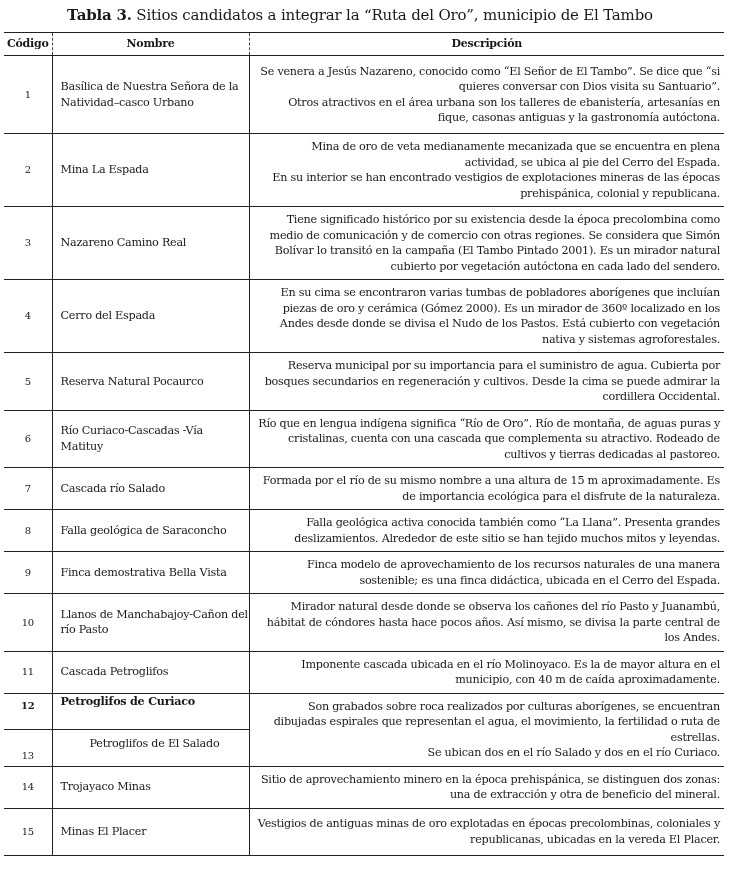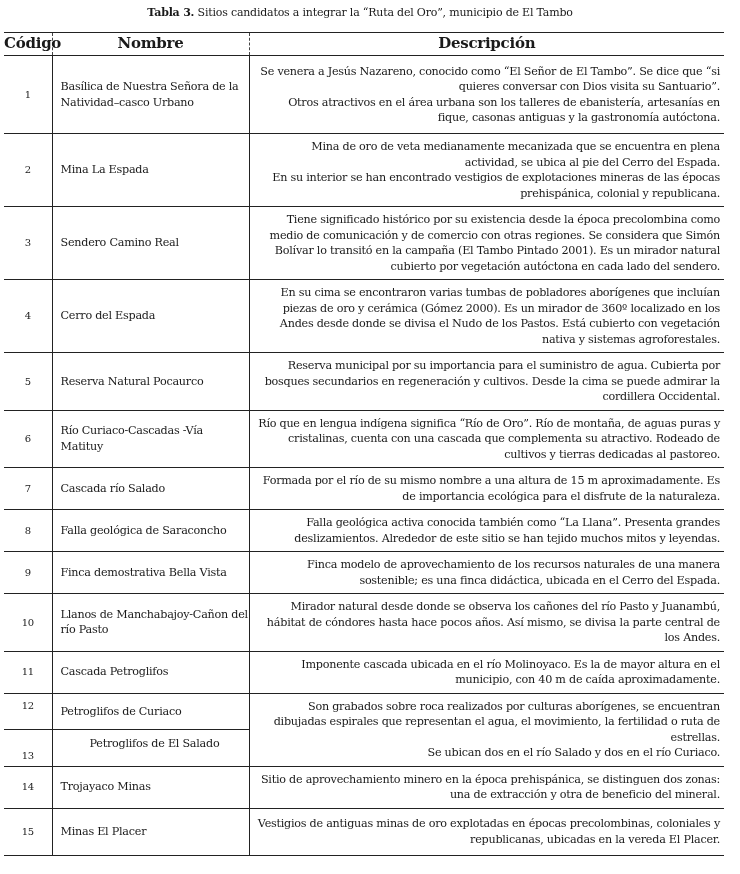--- a/index.html
+++ b/index.html
@@ -2,44 +2,44 @@
 <html><head>
 <meta charset="utf-8">
 <style>
   html, body { margin: 0; padding: 0; background: #ffffff; }
   body {
     width: 740px; height: 874px; position: relative; overflow: hidden;
     font-family: "DejaVu Serif", serif; color: #1a1a1a;
   }
   .caption {
     position: absolute; top: 6px; left: 0; width: 720px; text-align: center;
-    font-size: 11px; letter-spacing: -0.2px;
+    font-size: 15px; letter-spacing: -0.2px;
   }
   .caption b { font-weight: bold; }
   table {
     position: absolute; top: 32px; left: 4px; width: 720px;
     border-collapse: collapse; table-layout: fixed;
     font-size: 11.2px; line-height: 15.5px; letter-spacing: -0.25px;
   }
   col.c1 { width: 48px; } col.c2 { width: 197px; } col.c3 { width: 475px; }
   thead th {
     border-top: 1.5px solid #222; border-bottom: 1.5px solid #222;
-    font-weight: bold; font-size: 15px; height: 22px; padding: 0;
+    font-weight: bold; font-size: 11px; height: 22px; padding: 0;
   }
   thead th + th { border-left: 1px dashed #444; }
   tbody td { border-bottom: 1.5px solid #222; vertical-align: middle; padding: 0; }
   td.code { text-align: center; font-size: 10px; }
   td.name { border-left: 1.5px solid #222; padding-left: 8px; }
   td.desc { border-left: 1.5px solid #222; padding: 5px 4px 5px 8px; text-align: right; }
   td.desc div { white-space: normal; }
   td.code.top { vertical-align: top; padding-top: 4px; }
   td.code.bot { vertical-align: bottom; padding-bottom: 2px; }
-  td.name.top { vertical-align: top; padding-top: 10px; }
+  td.name.top { vertical-align: top; }
   td.name.bot { vertical-align: top; padding-top: 6px; text-align: center; }
-  tr.r12 td.code, tr.r12 td.name { border-bottom: 1.5px solid #222; }
+  tr.r12 td.code, tr.r12 td.name { border-bottom: 1.5px solid #222; font-weight: bold; }
 </style>
 </head>
 <body>
 
 <div class="caption"><b>Tabla 3.</b><span> Sitios candidatos a integrar la “Ruta del Oro”, municipio de El Tambo</span></div>
 
 <table>
   <colgroup>
       <col class="c1">
       <col class="c2">
@@ -64,21 +64,21 @@
       <tr style="height: 72px;">
         <td class="code">2</td>
         <td class="name">Mina La Espada</td>
         <td class="desc">
           <div>Mina de oro de veta medianamente mecanizada que se encuentra en plena actividad, se ubica al pie del Cerro del Espada.</div>
           <div>En su interior se han encontrado vestigios de explotaciones mineras de las épocas prehispánica, colonial y republicana.</div>
         </td>
       </tr>
       <tr style="height: 72px;">
         <td class="code">3</td>
-        <td class="name">Sendero Camino Real</td>
+        <td class="name">Nazareno Camino Real</td>
         <td class="desc">
           <div>Tiene significado histórico por su existencia desde la época precolombina como medio de comunicación y de comercio con otras regiones. Se considera que Simón Bolívar lo transitó en la campaña (El Tambo Pintado 2001). Es un mirador natural cubierto por vegetación autóctona en cada lado del sendero.</div>
         </td>
       </tr>
       <tr style="height: 72px;">
         <td class="code">4</td>
         <td class="name">Cerro del Espada</td>
         <td class="desc">
           <div>En su cima se encontraron varias tumbas de pobladores aborígenes que incluían piezas de oro y cerámica (Gómez 2000). Es un mirador de 360º localizado en los Andes desde donde se divisa el Nudo de los Pastos. Está cubierto con vegetación nativa y sistemas agroforestales.</div>
         </td>

